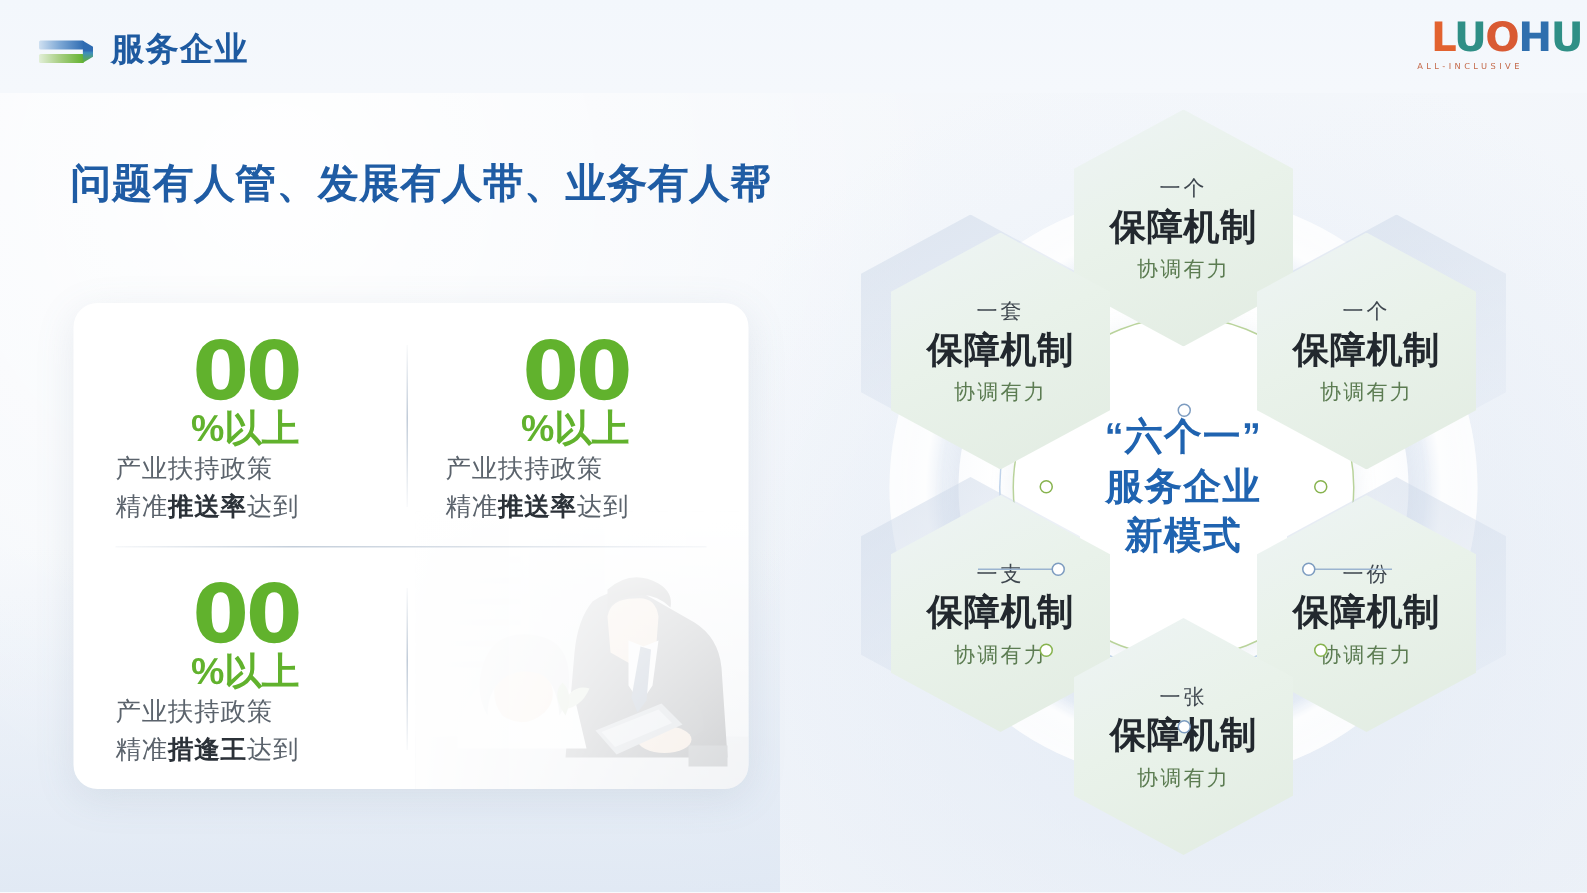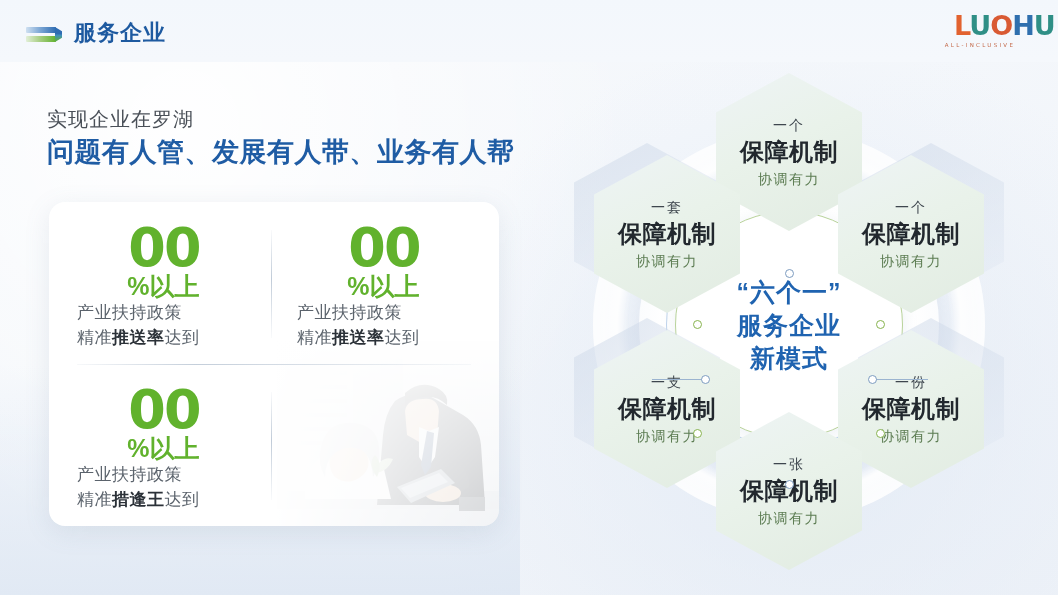--- a/index.html
+++ b/index.html
@@ -336,21 +336,20 @@
 
     <div id="logo">
       <div id="logo-word">
         <span>L</span><span>U</span><span>O</span><span>H</span><span>U</span>
       </div>
       <div id="logo-tag">ALL-INCLUSIVE</div>
     </div>
   </div>
 
   <div id="headline">
-    <div id="headline-sub">实现企业在罗湖</div>
     <div id="headline-main">问题有人管、发展有人带、业务有人帮</div>
   </div>
 
   <div id="stats-card">
 
     <div id="card-photo">
       <svg width="222" height="185" viewBox="0 0 222 185">
         <defs>
           <linearGradient id="pbg" x1="0" y1="0" x2="0" y2="1">
             <stop offset="0%" stop-color="#e9edf2"></stop>

